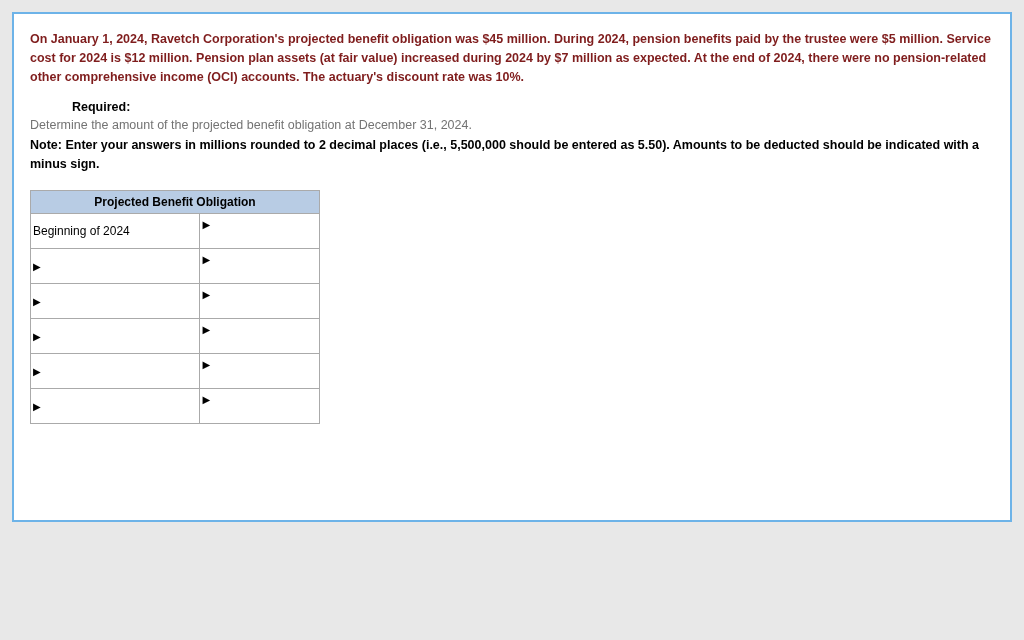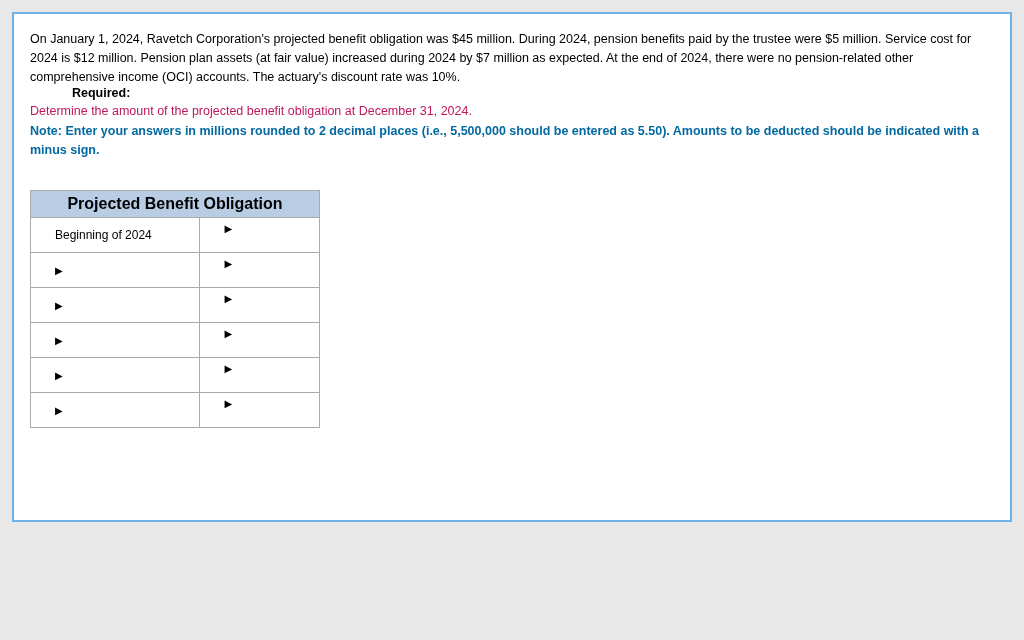--- a/index.html
+++ b/index.html
@@ -22,66 +22,68 @@
       background-color: #ffffff;
       border: 2px solid #6db3e8;
       padding: 16px;
       height: 510px;
       overflow: hidden;
     }
 
     .problem-text {
       font-size: 12.5px;
       line-height: 1.5;
-      color: #000000;
+      color: #7f1d1d;
+      margin-bottom: 14px;
+      font-weight: bold;
     }
 
     .required-label {
       font-weight: bold;
       font-size: 12.5px;
       margin-bottom: 4px;
       margin-left: 42px;
     }
 
     .determine-text {
       font-size: 12.5px;
       margin-bottom: 4px;
-      color: #be185d;
+      color: #737373;
     }
 
     .note-text {
       font-size: 12.5px;
-      color: #0369a1;
+      color: #000000;
       font-weight: bold;
       line-height: 1.5;
-      margin-bottom: 30px;
+      margin-bottom: 16px;
     }
 
     .table-wrapper {
       width: 290px;
     }
 
     table {
       border-collapse: collapse;
       width: 290px;
       font-size: 12px;
     }
 
     table thead tr th {
       background-color: #b8cce4;
       border: 1px solid #aaaaaa;
       text-align: center;
       font-weight: bold;
       padding: 4px 6px;
-      font-size: 16px;
+      font-size: 12px;
     }
 
     table tbody tr td {
       border: 1px solid #aaaaaa;
-      padding: 3px 24px;
+      padding: 3px 2px;
       height: 22px;
     }
 
     table tbody tr td:first-child {
       width: 170px;
       background-color: #ffffff;
     }
 
     table tbody tr td:last-child {
       width: 120px;

